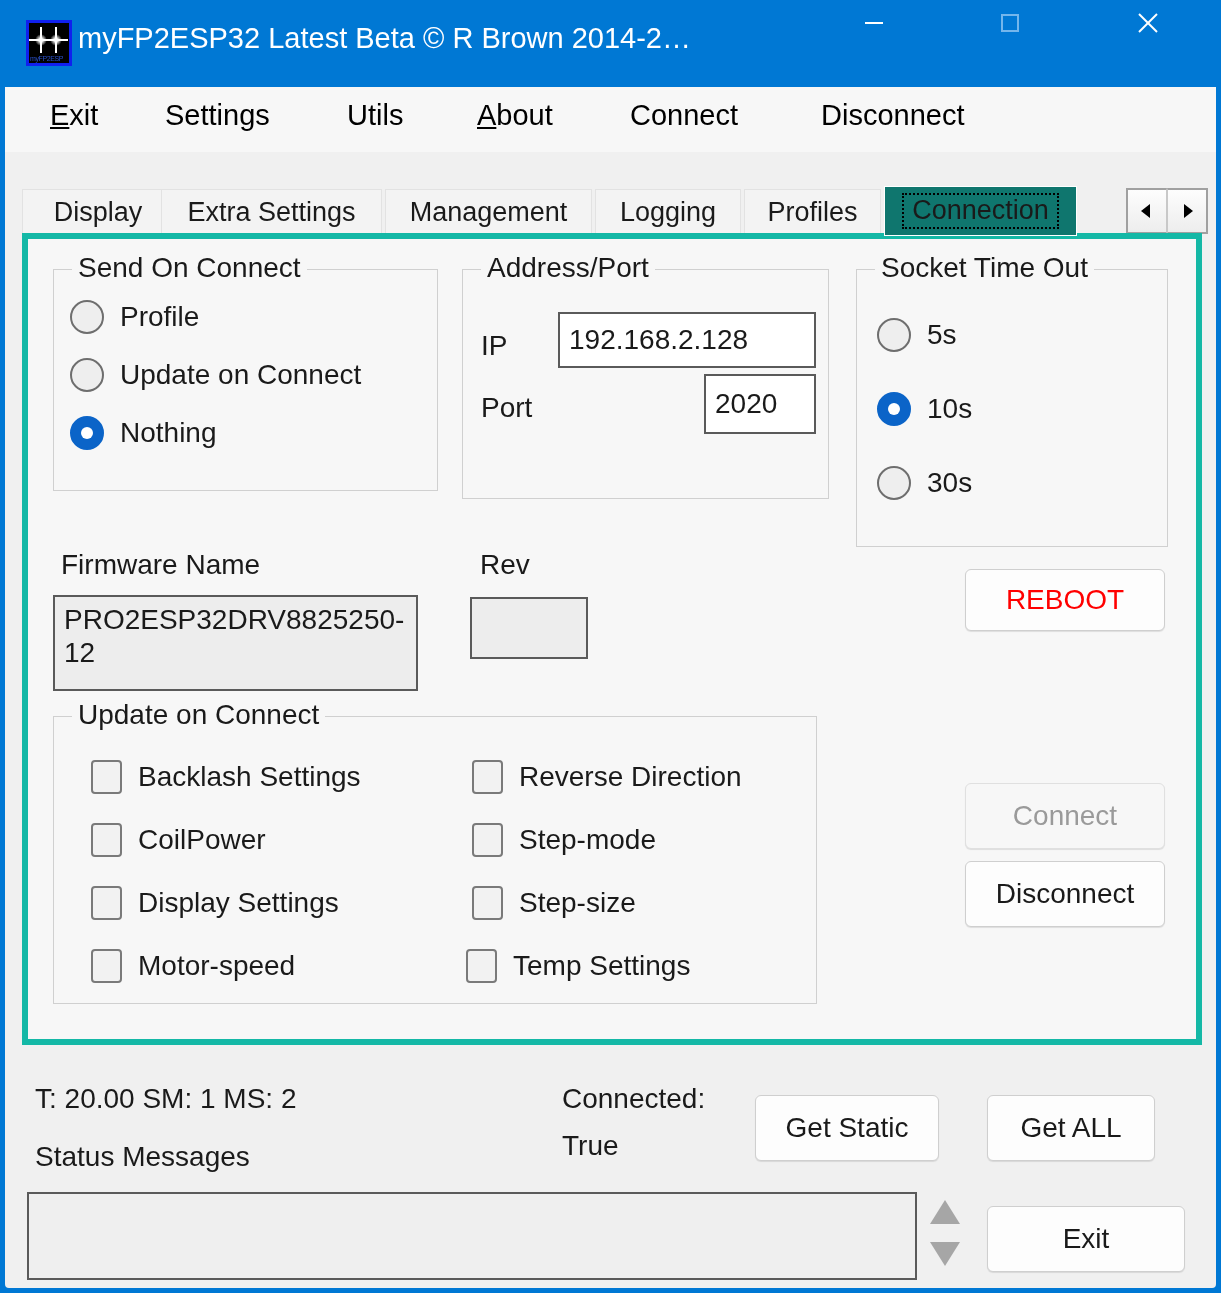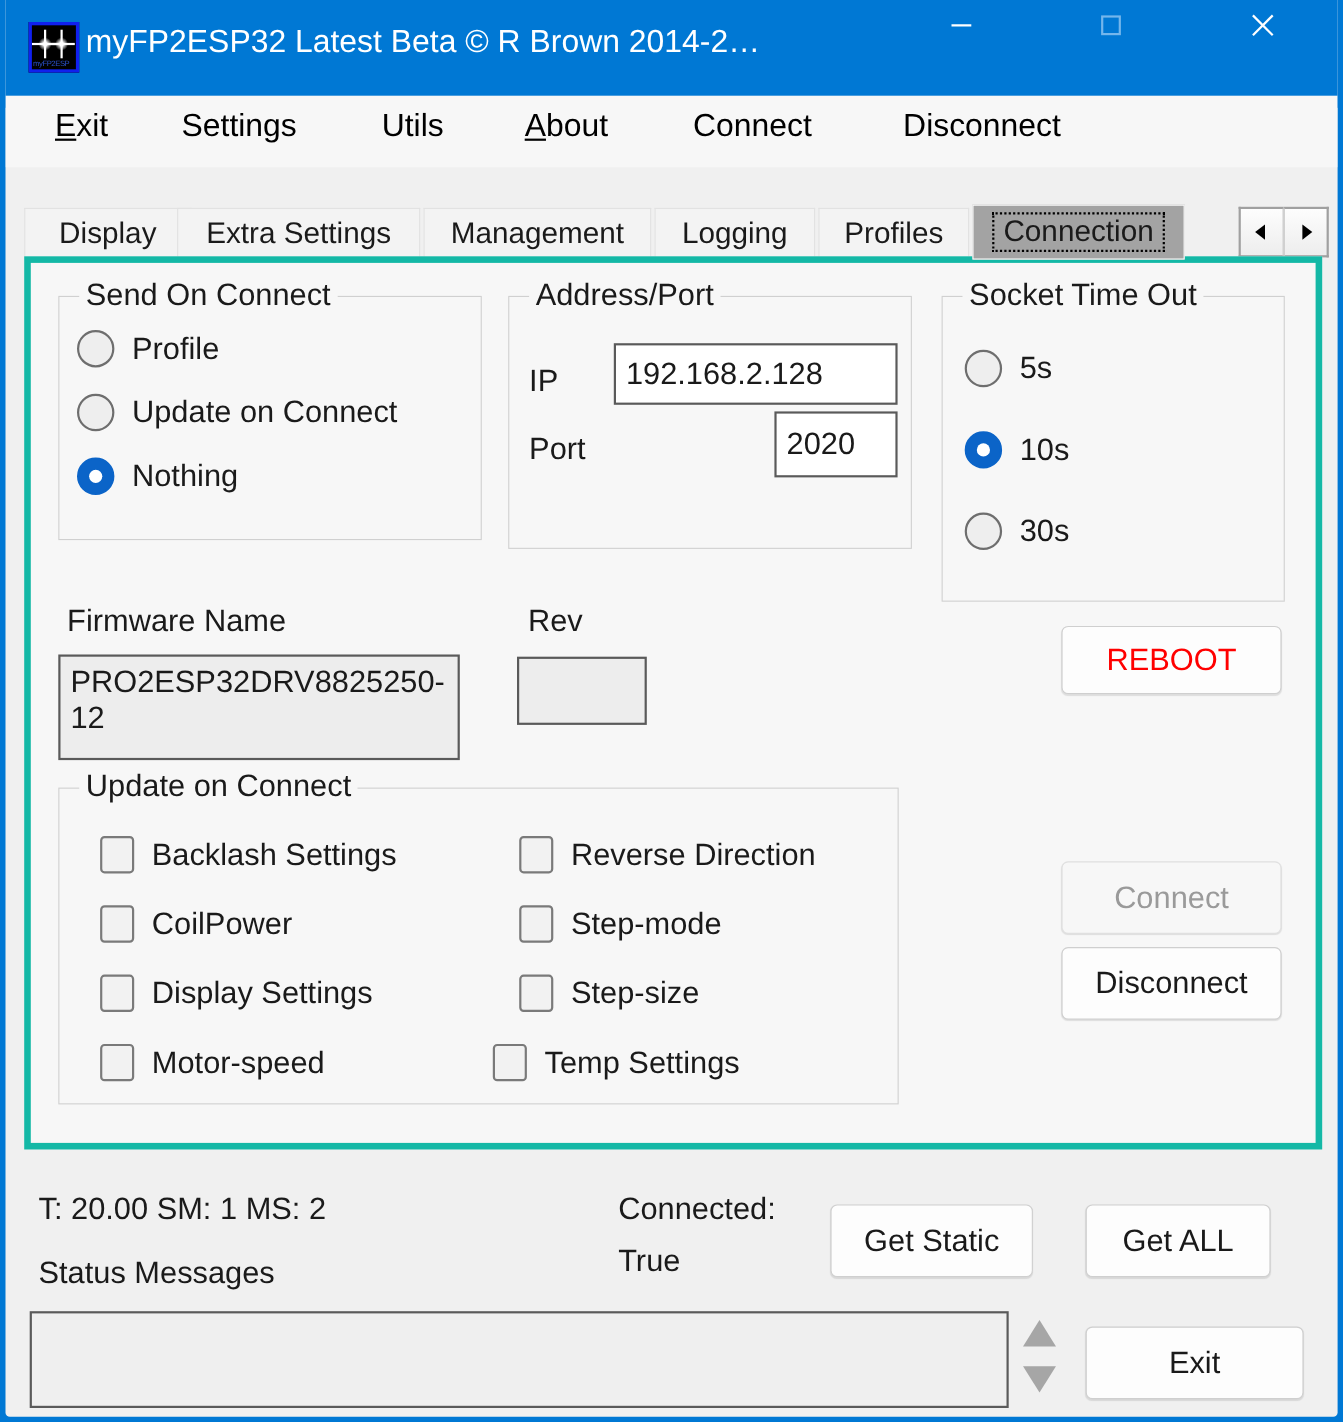--- a/index.html
+++ b/index.html
@@ -93,21 +93,21 @@
     position: absolute; top: 3px; height: 45px;
     background: #f3f3f3;
     border: 1px solid #e2e2e2;
     border-bottom: none;
     display: flex; align-items: center; justify-content: center;
     font-size: 27px; color: #1a1a1a;
     white-space: nowrap;
   }
   .tab.selected {
     top: 0; height: 50px;
-    background: #a3a3a3;
+    background: #0f766e;
     border: 1px solid #ffffff;
     z-index: 4;
   }
   .tab.selected .tablabel {
     border: 2px dotted #000000;
     padding: 2px 8px 3px 8px;
     line-height: 1;
   }
   .tabnav {
     position: absolute; top: 2px; width: 41px; height: 46px;
@@ -386,21 +386,21 @@
         <span class="cb-label">Reverse Direction</span>
       </div>
       <div class="cb-row" style="left:418px; top:106px">
         <span class="cbox"></span>
         <span class="cb-label">Step-mode</span>
       </div>
       <div class="cb-row" style="left:418px; top:169px">
         <span class="cbox"></span>
         <span class="cb-label">Step-size</span>
       </div>
-      <div class="cb-row" style="left:394px; top:232px">
+      <div class="cb-row" style="left:412px; top:232px">
         <span class="cbox"></span>
         <span class="cb-label">Temp Settings</span>
       </div>
     </div>
 
     <div class="btn disabled" style="left:937px; top:544px; width:200px; height:66px">Connect</div>
     <div class="btn" style="left:937px; top:622px; width:200px; height:66px">Disconnect</div>
 
   </div>
 

